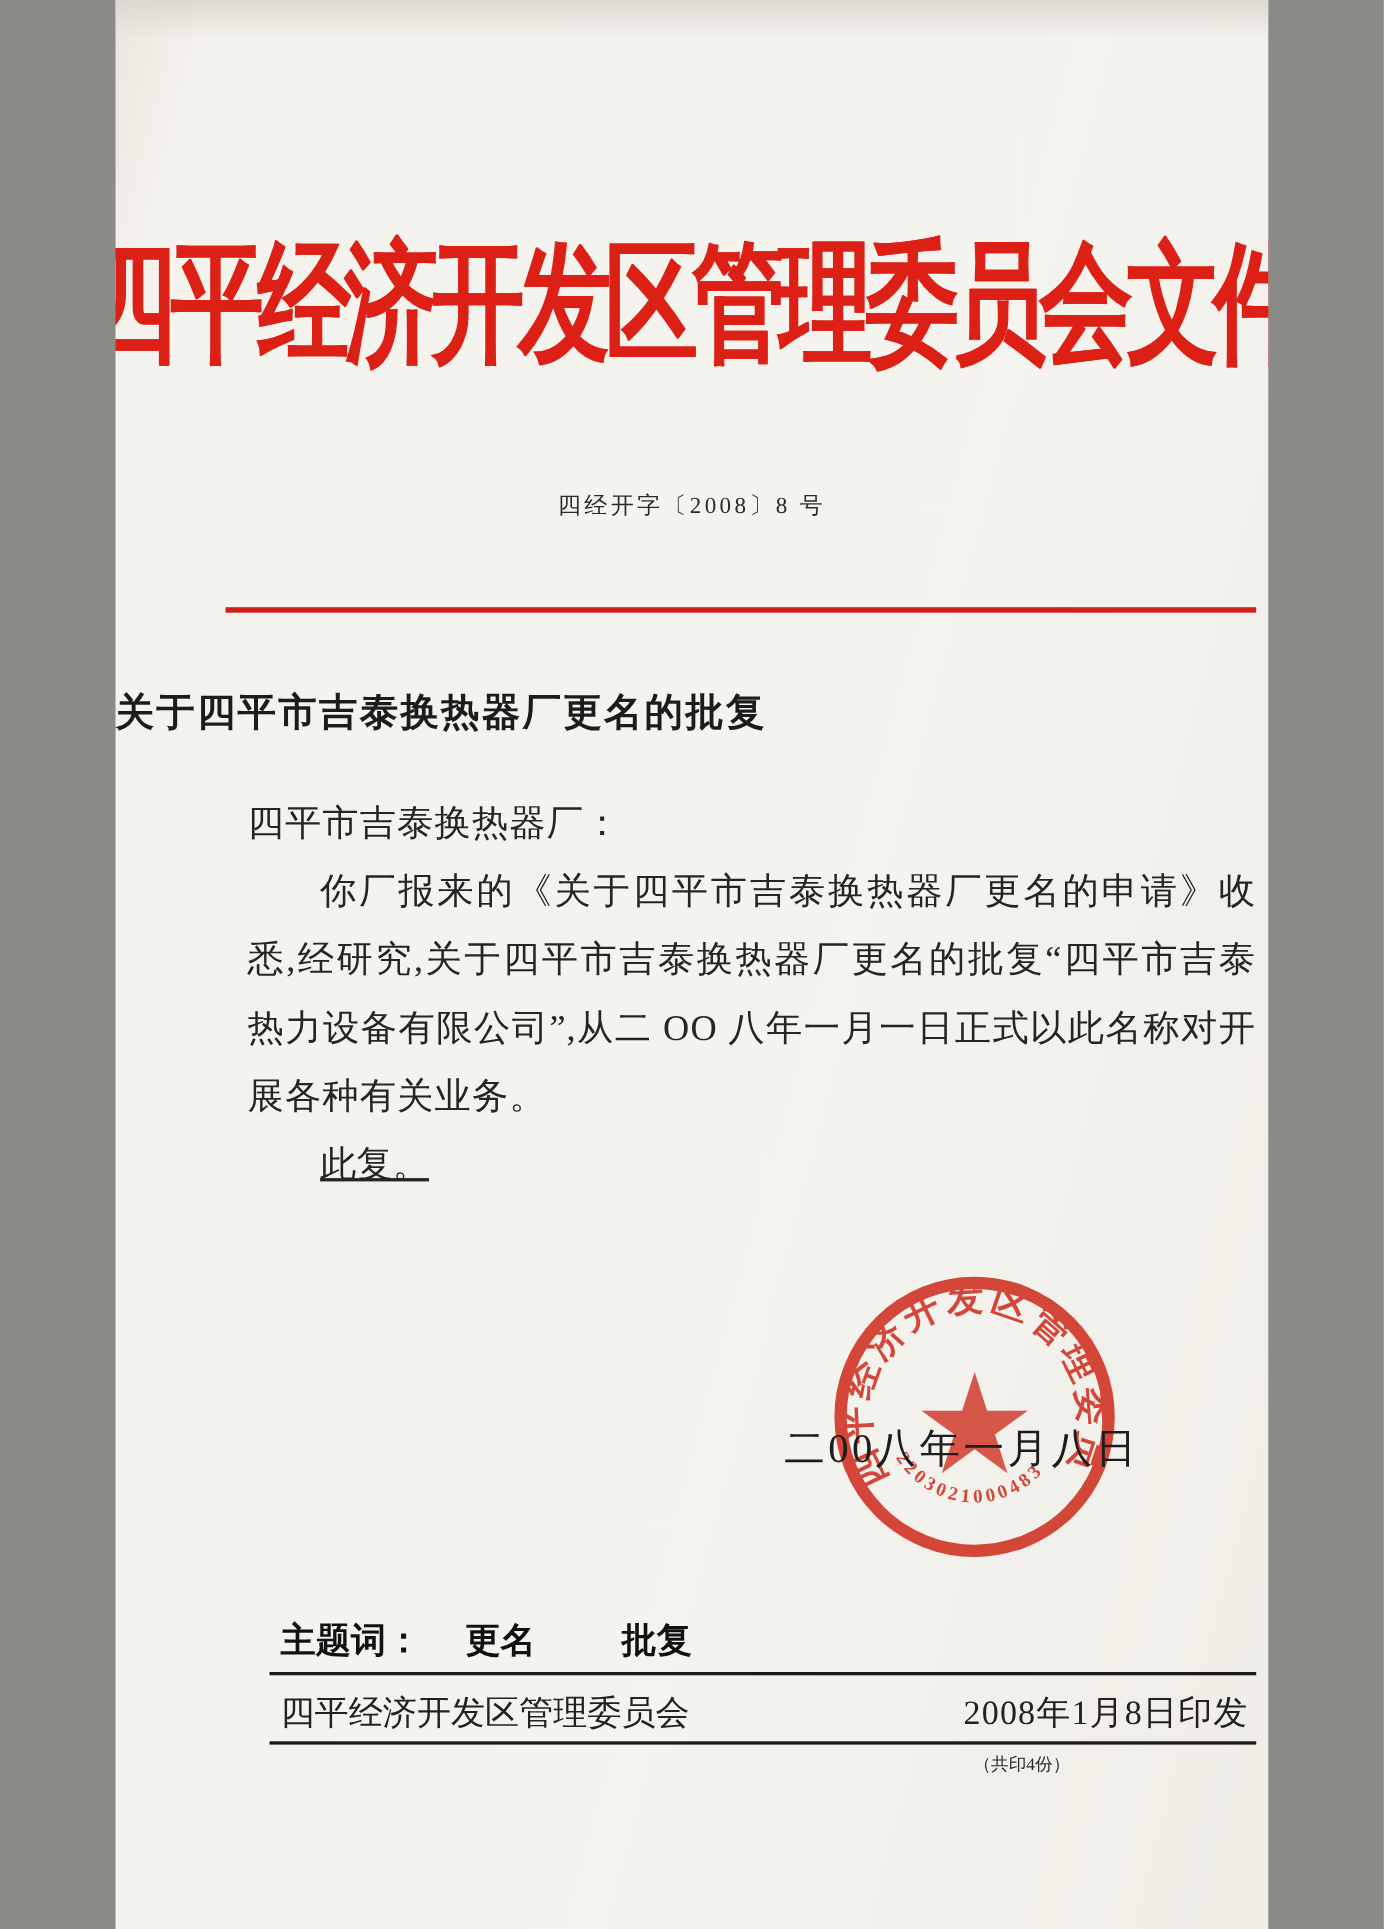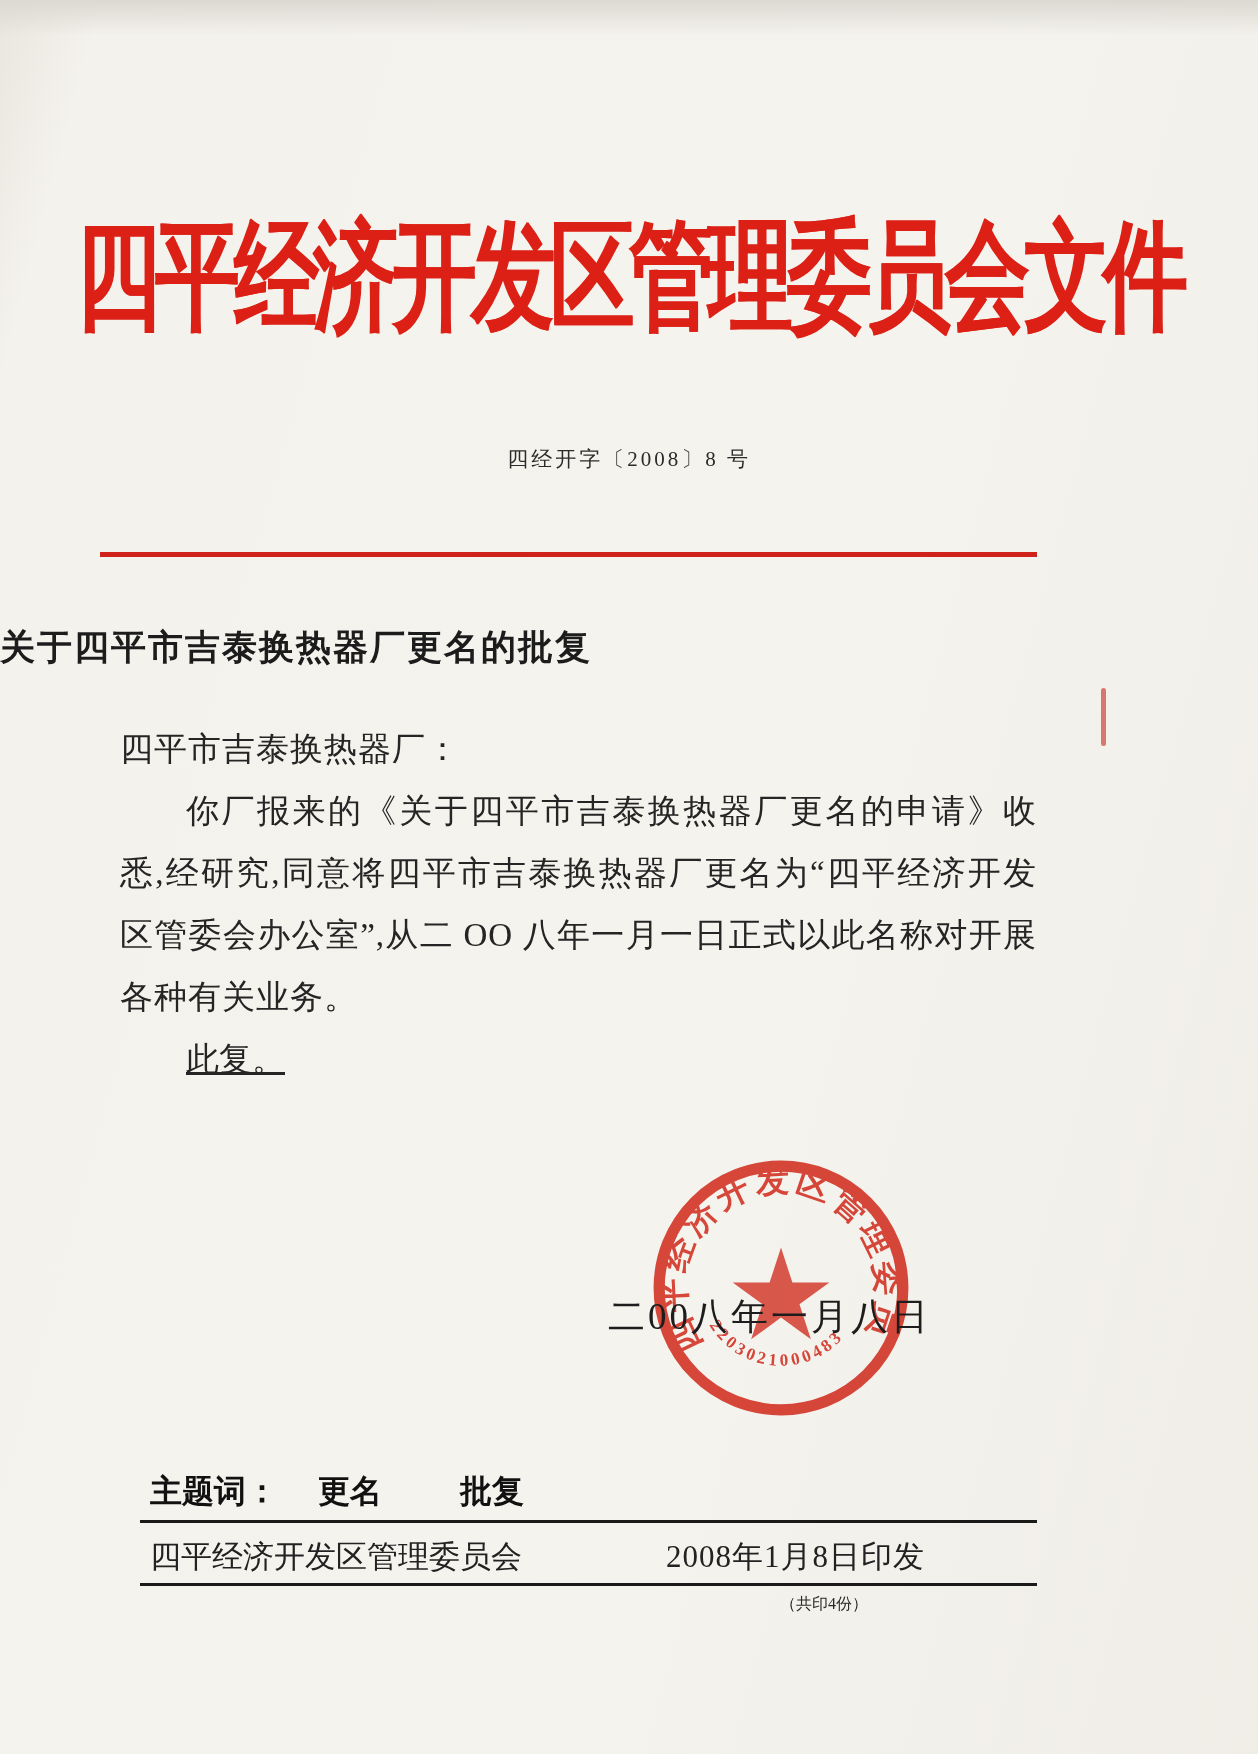--- a/index.html
+++ b/index.html
@@ -2,21 +2,21 @@
 <html><head>
 <meta charset="utf-8">
 <style>
   html,body{margin:0;padding:0;}
   body{
     background:#8a8a86;
     font-family:"Liberation Serif", serif;
   }
   .page{
     position:relative;
-    width:1258px;height:1754px;
+    width:1048px;height:1754px;
     margin:0 auto;
     background:
       linear-gradient(105deg, #e9e6df 0%, #f4f2ec 6%, #f5f3ee 60%, #efede6 100%);
     overflow:hidden;
     color:#222;
   }
   .page::before{
     content:"";
     position:absolute;left:0;top:0;right:0;height:40px;
     background:linear-gradient(180deg,#dcd9d2 0%, rgba(244,242,236,0) 90%);
@@ -107,21 +107,21 @@
   .rule-a{top:1520px;}
   .rule-b{top:1583px;}
   .office-row{
     position:absolute;
     top:1536px;left:150px;width:880px;
     display:flex;
     justify-content:space-between;
     font-size:31px;
     color:#222;
   }
-  .office-row .print-date{margin-right:105px;letter-spacing:1px;}
+  .office-row .print-date{letter-spacing:1px;}
   .copies{
     position:absolute;
     top:1594px;left:780px;
     font-size:16px;
     color:#2a2a2a;
   }
   .scan-artifact{
     position:absolute;
     left:1101px;top:688px;
     width:5px;height:58px;
@@ -138,21 +138,21 @@
   <div class="header-title">四平经济开发区管理委员会文件</div>
 
   <div class="doc-number">四经开字〔2008〕8 号</div>
 
   <div class="red-rule"></div>
 
   <div class="doc-title">关于四平市吉泰换热器厂更名的批复</div>
 
   <div class="body-block">
     <div class="addressee">四平市吉泰换热器厂：</div>
-    <p class="para">你厂报来的《关于四平市吉泰换热器厂更名的申请》收悉,经研究,同意将四平市吉泰换热器厂更名为“四平经济开发区管委会办公室”,从二 OO 八年一月一日正式以此名称对开展各种有关业务。</p>
+    <p class="para">你厂报来的《关于四平市吉泰换热器厂更名的申请》收悉,经研究,关于四平市吉泰换热器厂更名的批复“四平市吉泰热力设备有限公司”,从二 OO 八年一月一日正式以此名称对开展各种有关业务。</p>
     <div class="closing">此复。</div>
   </div>
 
   <svg class="seal" viewBox="0 0 260 260">
     <defs>
       <path id="sealTopArc" d="M 57.2 191.1 A 95 95 0 1 1 202.8 191.1" fill="none"></path>
       <path id="sealBottomArc" d="M 52 150 A 82 82 0 0 0 208 150" fill="none"></path>
     </defs>
     <circle cx="130" cy="130" r="120" fill="none" stroke="#dd3a2c" stroke-width="11"></circle>
     <polygon points="130,90 141.2,124.6 177.6,124.6 148.2,145.9 159.4,180.5 130,159.1 100.6,180.5 111.8,145.9 82.4,124.6 118.8,124.6" fill="#dd3a2c" opacity="0.9"></polygon>

